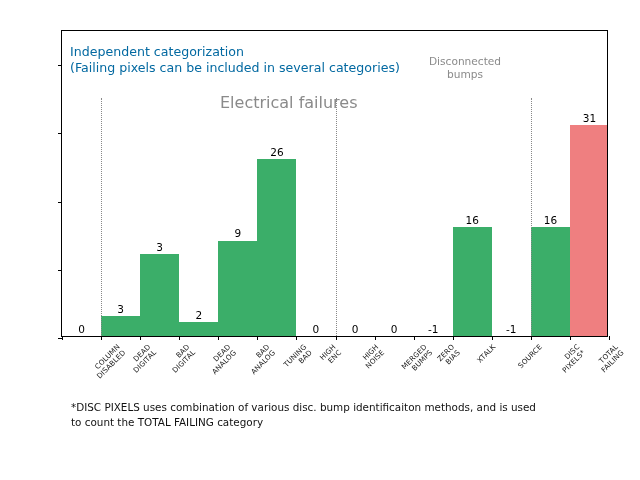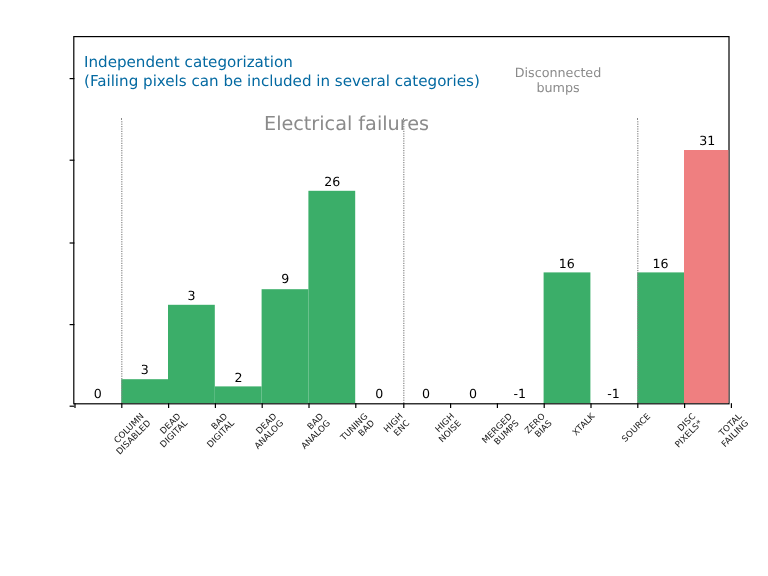--- a/index.html
+++ b/index.html
@@ -228,14 +228,16 @@
       <div class="xtick-label" style="left: 547.393px;">DISC<br>PIXELS*</div>
       <div class="xtick-label" style="left: 586.464px;">TOTAL<br>FAILING</div>
     </div>
 
   <div class="annot" id="annot-independent">Independent categorization
 (Failing pixels can be included in several categories)</div>
   <div class="annot" id="annot-electrical">Electrical failures</div>
   <div class="annot" id="annot-disconnected">Disconnected
 bumps</div>
 
+  <div id="footnote">*DISC PIXELS uses combination of various disc. bump identificaiton methods, and is used
+to count the TOTAL FAILING category</div>
 
 </div>
 
 </body></html>

